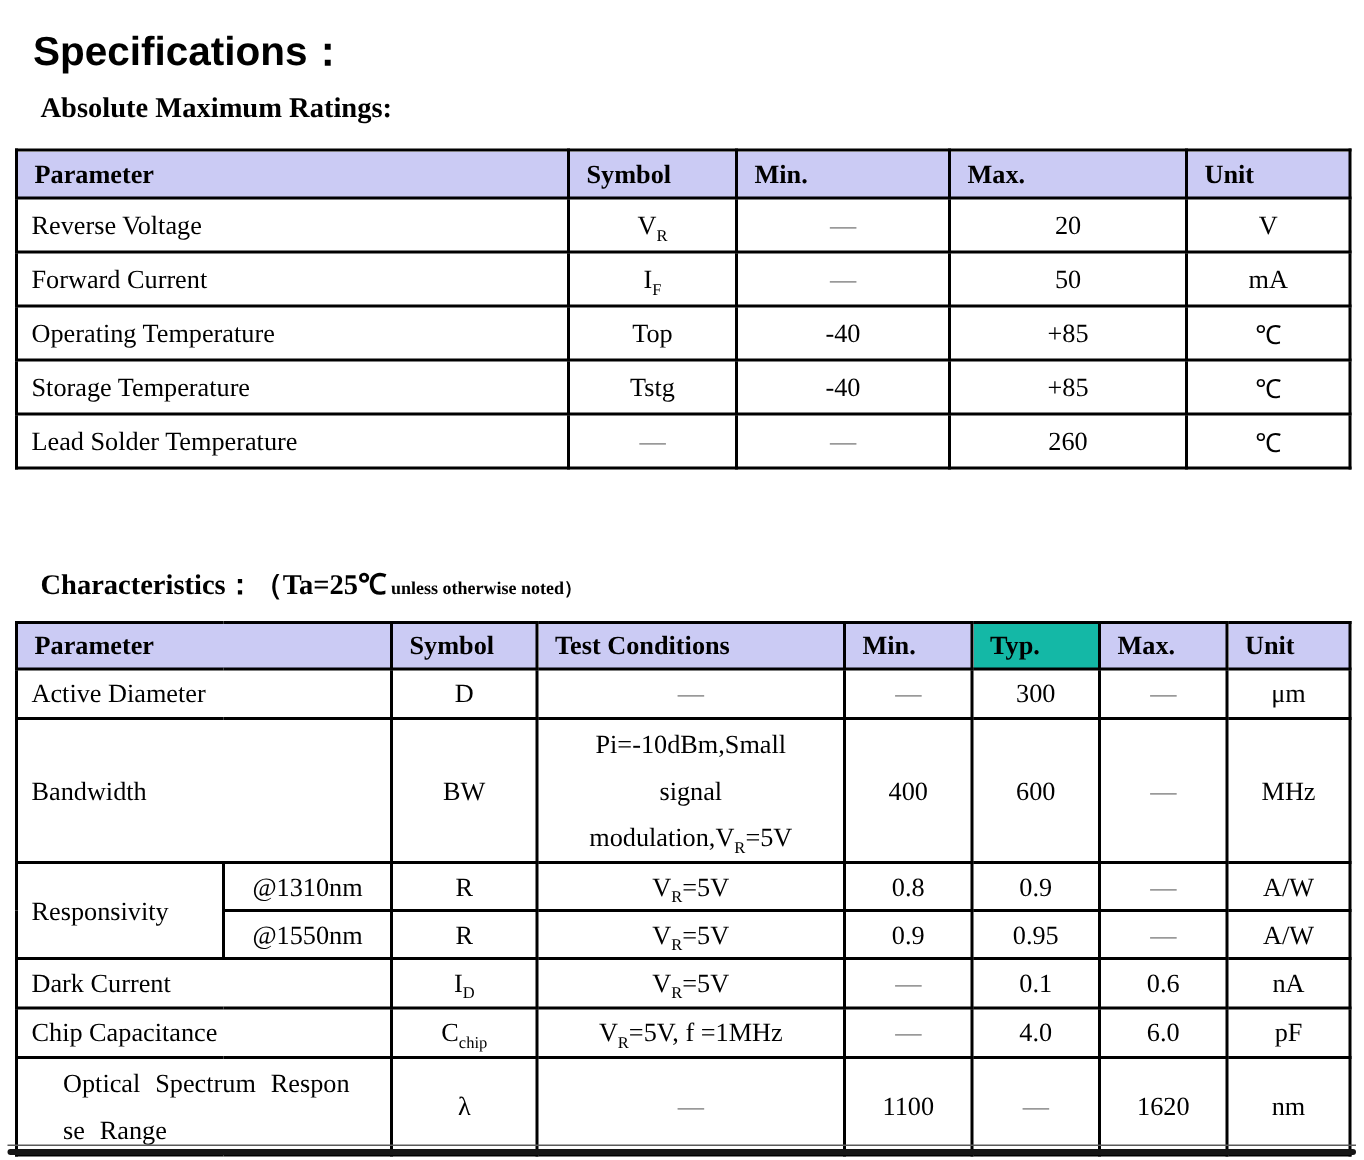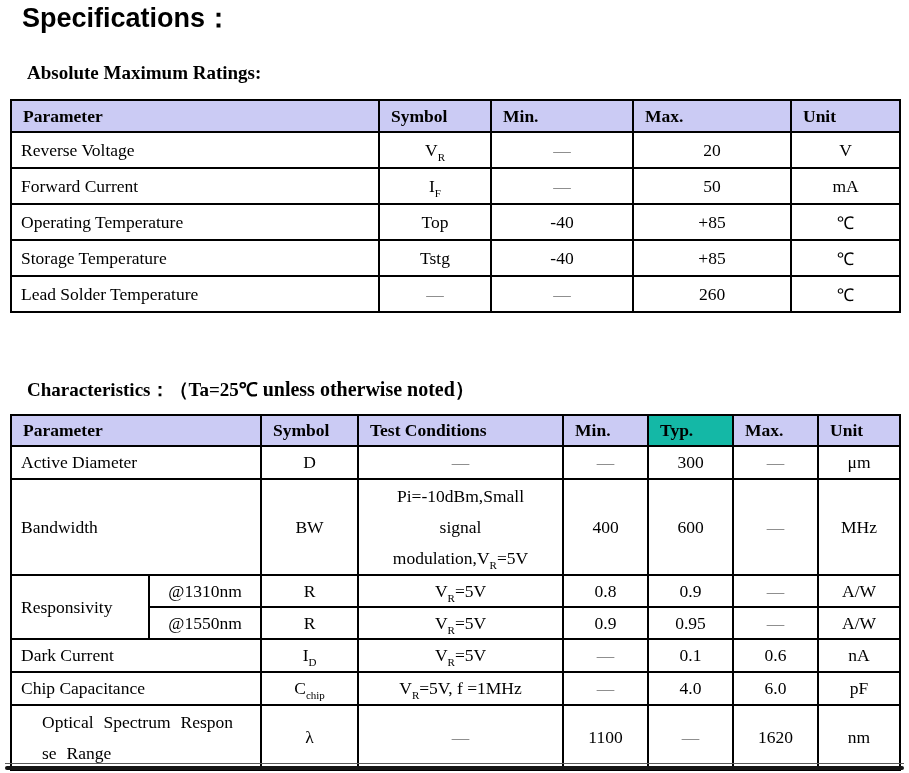--- a/index.html
+++ b/index.html
@@ -8,38 +8,38 @@
     position: relative;
     width: 909px;
     height: 773px;
     background: #ffffff;
     font-family: "Liberation Serif", serif;
     color: #000;
     overflow: hidden;
   }
   .title {
     position: absolute;
-    top: 0;
+    top: 16px;
     left: 22px;
     margin: 0;
     font-family: "Liberation Sans", sans-serif;
     font-weight: bold;
     font-size: 27px;
     letter-spacing: 0px;
   }
   .sec {
     position: absolute;
     margin: 0;
     font-family: "Liberation Serif", serif;
     font-weight: bold;
     font-size: 19px;
   }
   .sec-amr { top: 62px; left: 27px; text-align: center; }
   .sec-chr { top: 376px; left: 27px; }
-  .sec-chr .note-small { font-size: 20px; }
+  .sec-chr .note-small { font-size: 12px; }
 
   table {
     position: absolute;
     left: 10px;
     border-collapse: collapse;
     table-layout: fixed;
     width: 889px;
   }
   .tbl-amr { top: 99px; }
   .tbl-chr { top: 414px; }

